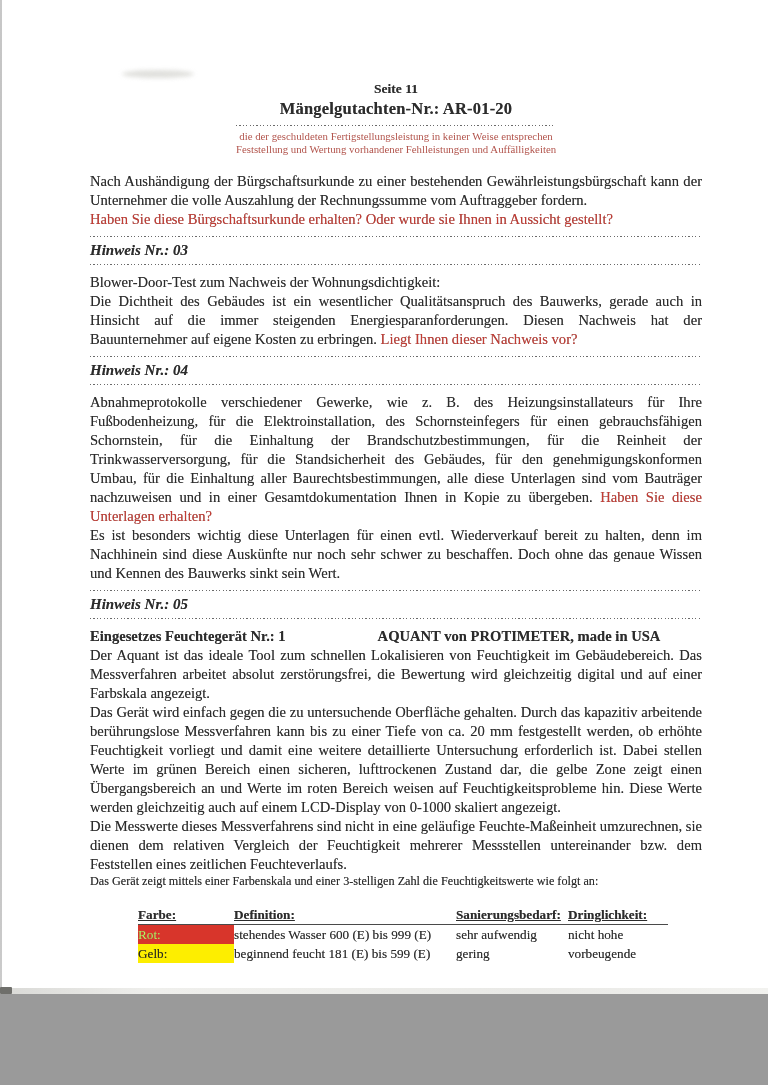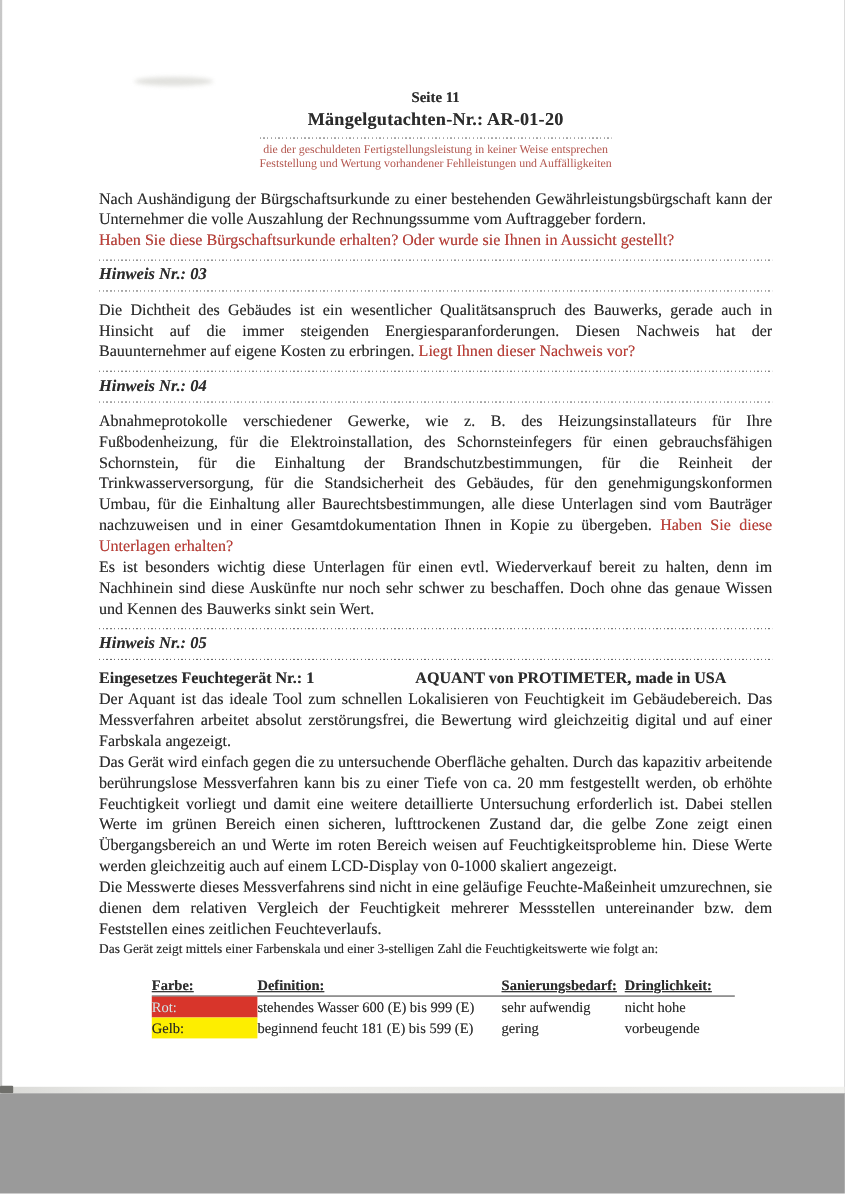--- a/index.html
+++ b/index.html
@@ -47,21 +47,21 @@
 
   .scale-table{margin-top:16px;margin-left:48px;width:530px;font-size:13.2px;line-height:19px;}
   .t-row{display:flex;}
   .t-head{font-weight:bold;border-bottom:1.4px solid #4a4a4a;}
   .t-head .th{text-decoration:underline;}
   .c1{width:96px;flex:none;}
   .c2{width:222px;flex:none;}
   .c3{width:112px;flex:none;}
   .c4{width:100px;flex:none;}
   .swatch{display:block;width:96px;}
-  .swatch-rot{color:#e5e5e5;}
+  .swatch-rot{color:#bef264;}
   .swatch-gelb{color:#2b2b1e;}
 </style>
 </head>
 <body>
 
 <div class="page">
   <div class="edge-line"></div>
   <div class="smudge"></div>
   <div class="bottom-band"></div>
   <div class="bottom-dot"></div>
@@ -80,20 +80,21 @@
       <p class="body">Nach Aushändigung der Bürgschaftsurkunde zu einer bestehenden Gewährleistungsbürg­schaft kann der Unternehmer die volle Auszahlung der Rechnungssumme vom Auftraggeber fordern.</p>
       <span class="q-block">Haben Sie diese Bürgschaftsurkunde erhalten? Oder wurde sie Ihnen in Aussicht gestellt?</span>
     </div>
 
     <div class="hinweis-bar">
       <div class="dotline"></div>
       <h3>Hinweis Nr.: 03</h3>
       <div class="dotline"></div>
     </div>
     <div class="after-bar">
+      <p class="body">Blower-Door-Test zum Nachweis der Wohnungsdichtigkeit:</p>
       <p class="body"><span>Die Dichtheit des Gebäudes ist ein wesentlicher Qualitätsanspruch des Bauwerks, gerade auch in Hinsicht auf die immer steigenden Energiesparanforderungen. Diesen Nachweis hat der Bauunternehmer auf eigene Kosten zu erbringen. </span><span class="question">Liegt Ihnen dieser Nachweis vor?</span></p>
     </div>
 
     <div class="hinweis-bar">
       <div class="dotline"></div>
       <h3>Hinweis Nr.: 04</h3>
       <div class="dotline"></div>
     </div>
     <div class="after-bar">
       <p class="body"><span>Abnahmeprotokolle verschiedener Gewerke, wie z. B. des Heizungsinstallateurs für Ihre Fußbodenheizung, für die Elektroinstallation, des Schornsteinfegers für einen gebrauchs­fähigen Schornstein, für die Einhaltung der Brandschutzbestimmungen, für die Reinheit der Trinkwasserversorgung, für die Standsicherheit des Gebäudes, für den genehmigungs­konformen Umbau, für die Einhaltung aller Baurechtsbestimmungen, alle diese Unterlagen sind vom Bauträger nachzuweisen und in einer Gesamtdokumentation Ihnen in Kopie zu übergeben. </span><span class="question">Haben Sie diese Unterlagen erhalten?</span></p>

